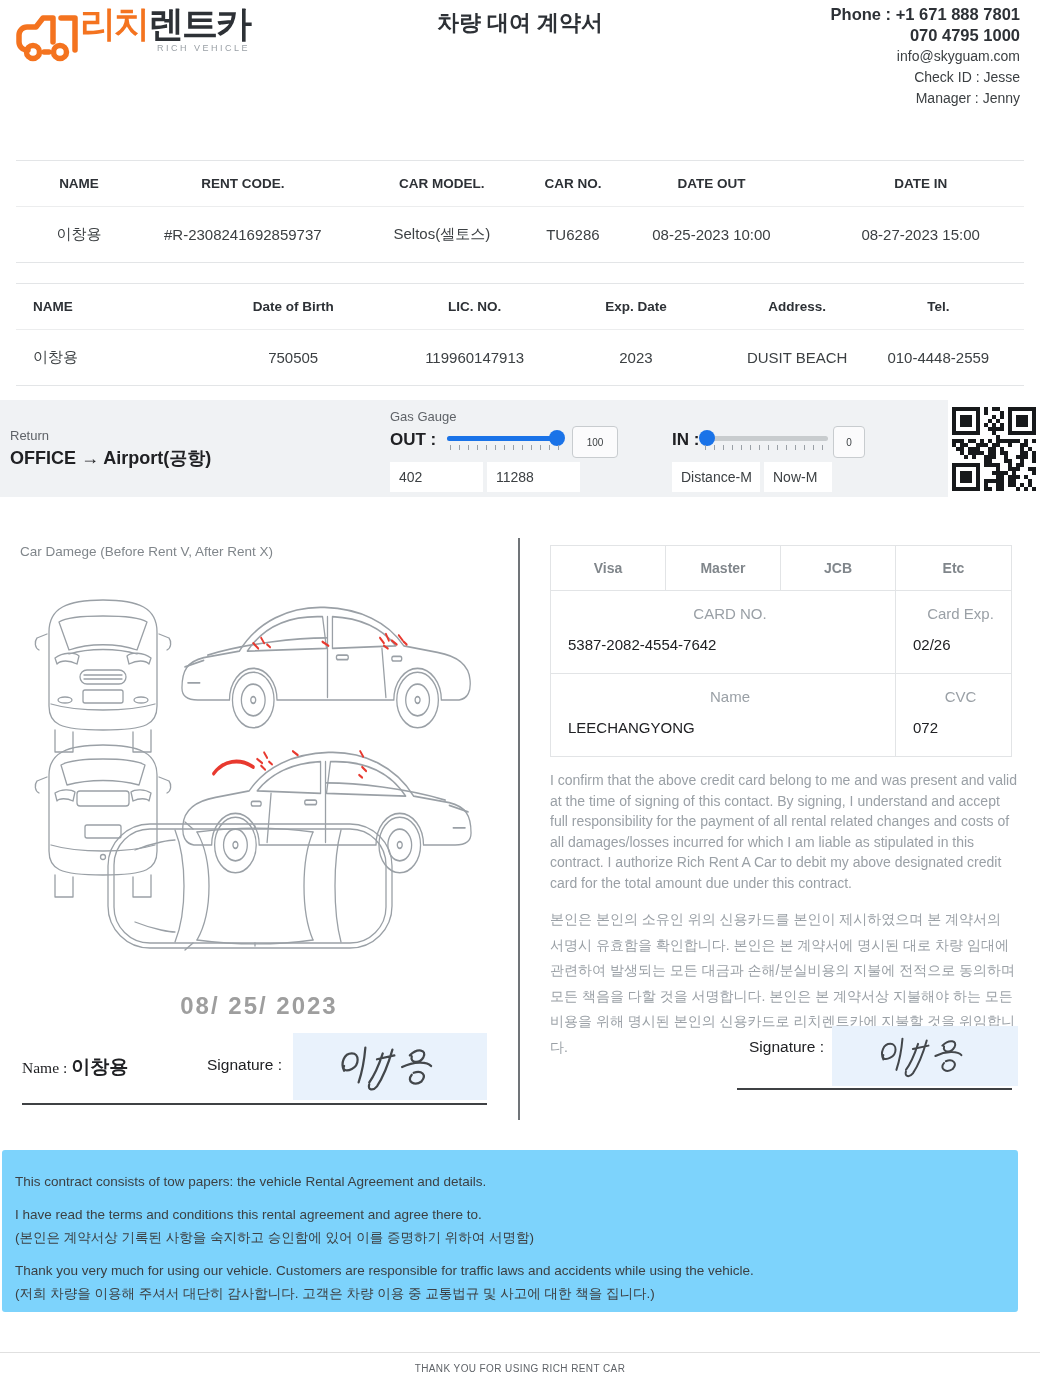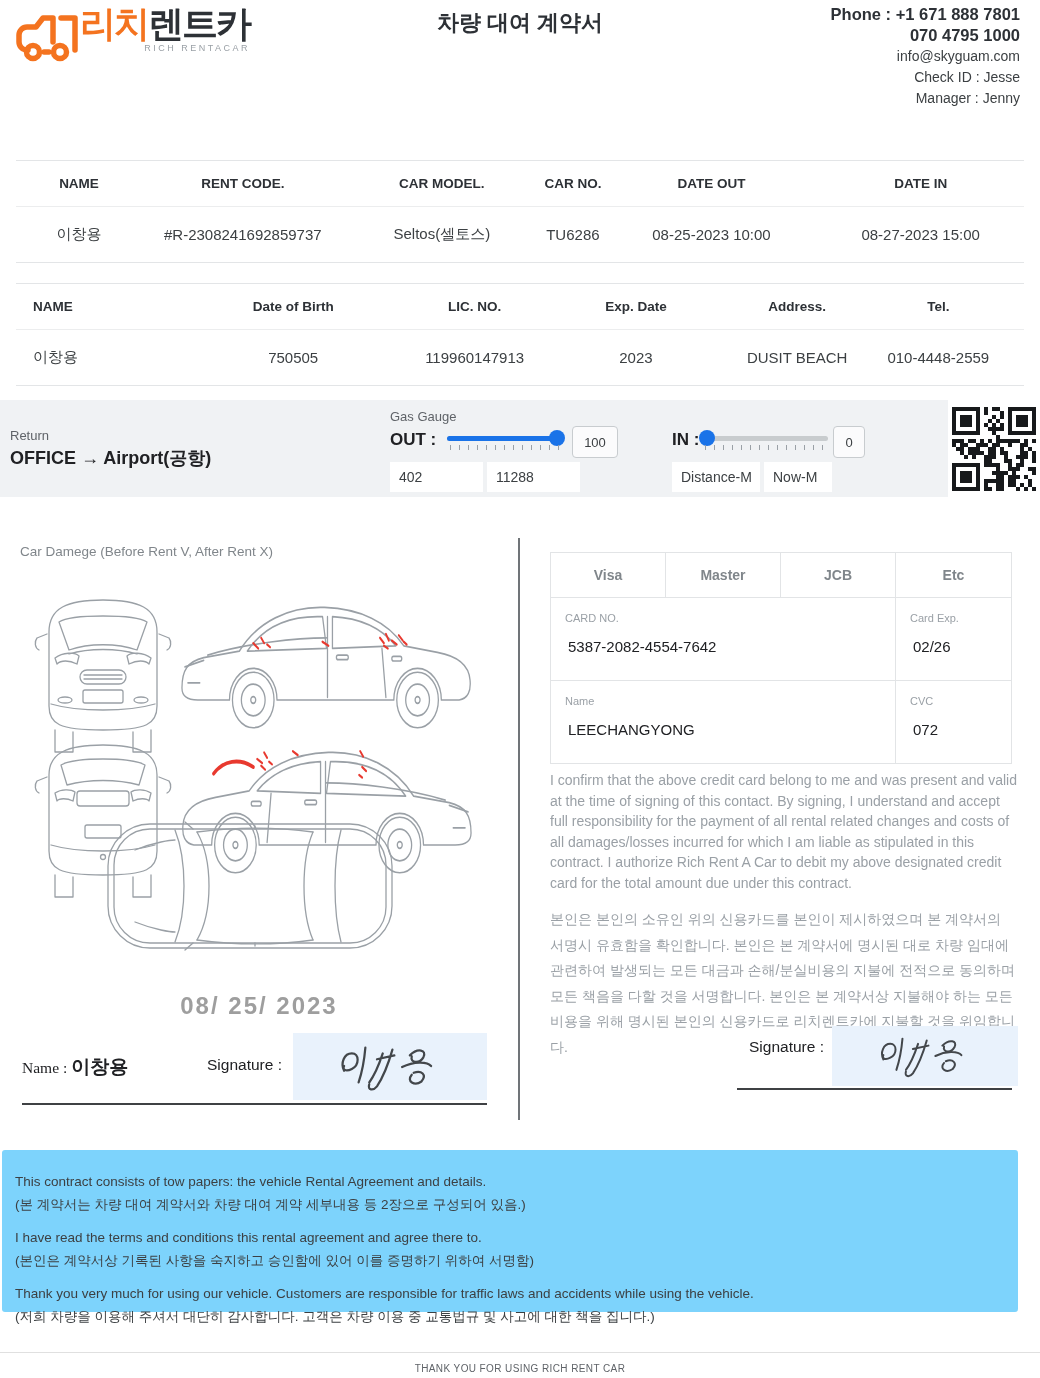--- a/index.html
+++ b/index.html
@@ -50,21 +50,21 @@
   .slider{position:absolute;height:22px;}
   .sl-out{left:447px;top:29px;width:115px;} .sl-in{left:702px;top:29px;width:126px;}
   .track{position:absolute;left:0;right:0;top:7px;height:5px;border-radius:3px;background:#c8ccce;}
   .fill{height:100%;border-radius:3px;background:#1a73e8;}
   .sl-out .fill{width:100%;} .sl-in .fill{width:0;}
   .thumb{position:absolute;top:1px;width:16px;height:16px;border-radius:50%;background:#1a73e8;}
   .sl-out .thumb{right:-3px;} .sl-in .thumb{left:-3px;}
   .ticks{position:absolute;left:3px;right:3px;top:16px;height:5px;
          background:repeating-linear-gradient(90deg,#9aa0a6 0 1px,transparent 1px 9px);}
   .numbox{position:absolute;height:30px;border:1px solid #c8cccf;border-radius:4px;background:#fbfbfc;
-          text-align:center;font-size:13px;color:#3c4043;font-family:"Liberation Sans",sans-serif;padding:0;}
+          text-align:center;font-size:10px;color:#3c4043;font-family:"Liberation Sans",sans-serif;padding:0;}
   .nb-out{left:572px;top:26px;width:44px;} .nb-in{left:833px;top:26px;width:30px;}
   .txtbox{position:absolute;height:30px;border:none;background:#fff;font-size:14px;color:#3c4043;
           font-family:"Liberation Sans",sans-serif;padding:0 9px;box-sizing:border-box;}
   .tb1{left:390px;top:62px;width:93px;} .tb2{left:487px;top:62px;width:93px;}
   .tb3{left:672px;top:62px;width:88px;} .tb4{left:764px;top:62px;width:68px;}
   .qr-block{position:absolute;right:0;top:0;width:92px;height:97px;background:#fff;
             display:flex;align-items:center;justify-content:center;}
 
   
   .main{position:absolute;left:0;top:530px;width:100%;height:592px;}
@@ -73,29 +73,29 @@
   .carsvg{position:absolute;}
   .date{position:absolute;left:0;top:462px;width:518px;text-align:center;
         font-size:24px;font-weight:bold;color:#9e9e9e;letter-spacing:2px;}
   .name-row{position:absolute;left:22px;top:524px;font-size:15.5px;color:#202124;font-family:Liberation Serif, serif;}
   .name-row b{font-size:19px;margin-left:4px;}
   .sig-lab-l{position:absolute;left:207px;top:526px;font-size:15.5px;color:#202124;}
   .sig-box{position:absolute;background:#e9f2fc;display:flex;align-items:center;justify-content:center;}
   .sig-box-l{left:293px;top:503px;width:194px;height:67px;}
   .uline-l{position:absolute;left:22px;top:573px;width:465px;border-top:2px solid #3f4144;}
 
-  .card-table{position:absolute;left:550px;top:22px;width:462px;display:grid;
+  .card-table{position:absolute;left:550px;top:15px;width:462px;display:grid;
               grid-template-columns:1fr 1fr 1fr 1fr;border:1px solid #e2e4e6;box-sizing:border-box;background:#fff;}
   .tab{height:44px;display:flex;align-items:center;justify-content:center;
        font-size:14px;font-weight:bold;color:#80868b;border-bottom:1px solid #e2e4e6;border-right:1px solid #e2e4e6;}
   .tab:nth-child(4){border-right:none;}
   .cellW{grid-column:1/4;height:82px;border-right:1px solid #e2e4e6;border-bottom:1px solid #e2e4e6;}
   .cellN{grid-column:4/5;height:82px;border-bottom:1px solid #e2e4e6;}
   .cellW.last,.cellN.last{border-bottom:none;}
-  .flab{font-size:11px;color:#9aa0a6;padding:14px 0 0 14px;}
+  .flab{font-size:15px;color:#9aa0a6;padding:14px 0 0 14px;text-align:center;}
   .fval{font-size:15px;color:#202124;padding:14px 0 0 17px;}
   .para{position:absolute;left:550px;width:468px;color:#9aa0a6;font-size:14px;}
   .para-en{top:240px;line-height:20.5px;}
   .para-ko{top:377px;line-height:25.5px;}
   .sig-lab-r{position:absolute;left:702px;top:508px;width:122px;text-align:right;font-size:15.5px;color:#202124;}
   .sig-box-r{left:832px;top:496px;width:186px;height:60px;}
   .uline-r{position:absolute;left:737px;top:558px;width:275px;border-top:2px solid #3f4144;}
 
   
   .notice{position:absolute;left:2px;top:1150px;width:1016px;height:162px;background:#7dd3fc;
@@ -120,21 +120,21 @@
           <path d="M12,44 h-1 a8,8 0 0 1 -8,-8 v-7 a8,8 0 0 1 8,-8 h9 l7,-9 h10 v24"></path>
           <path d="M45,12 h14 v32"></path>
           <circle cx="17" cy="46" r="6.5"></circle>
           <circle cx="44" cy="46" r="6.5"></circle>
           <path d="M28,46 h5"></path>
         </g>
       </svg>
     </span>
     <div class="logo-txt">
       <div class="logo-main"><span class="orange">리치</span><span class="dark">렌트카</span></div>
-      <div class="logo-sub">RICH RENTACAR</div>
+      <div class="logo-sub">RICH VEHICLE</div>
     </div>
   </div>
 
   <div class="title-wrap">
     <div class="title-ko">차량 대여 계약서</div>
   </div>
 
   <div class="contact">
     <div class="b">Phone : +1 671 888 7801</div>
     <div class="b">070 4795 1000</div>
@@ -523,21 +523,20 @@
           <path d="M80,18 C88,10 98,12 94,20 C90,27 80,26 82,19 M72,30 C84,24 98,24 102,29 M84,36 C92,33 98,38 92,45 C85,50 76,45 82,38"></path>
         </g>
       </svg>
     </div>
     <div class="uline-r"></div>
   </div>
 
   <div class="notice">
     <div class="n-group">
       <div class="n-en">This contract consists of tow papers: the vehicle Rental Agreement and details.</div>
-      <div class="n-ko">(본 계약서는 차량 대여 계약서와 차량 대여 계약 세부내용 등 2장으로 구성되어 있음.)</div>
     </div>
     <div class="n-group">
       <div class="n-en">I have read the terms and conditions this rental agreement and agree there to.</div>
       <div class="n-ko">(본인은 계약서상 기록된 사항을 숙지하고 승인함에 있어 이를 증명하기 위하여 서명함)</div>
     </div>
     <div class="n-group">
       <div class="n-en">Thank you very much for using our vehicle. Customers are responsible for traffic laws and accidents while using the vehicle.</div>
       <div class="n-ko">(저희 차량을 이용해 주셔서 대단히 감사합니다. 고객은 차량 이용 중 교통법규 및 사고에 대한 책을 집니다.)</div>
     </div>
   </div>

